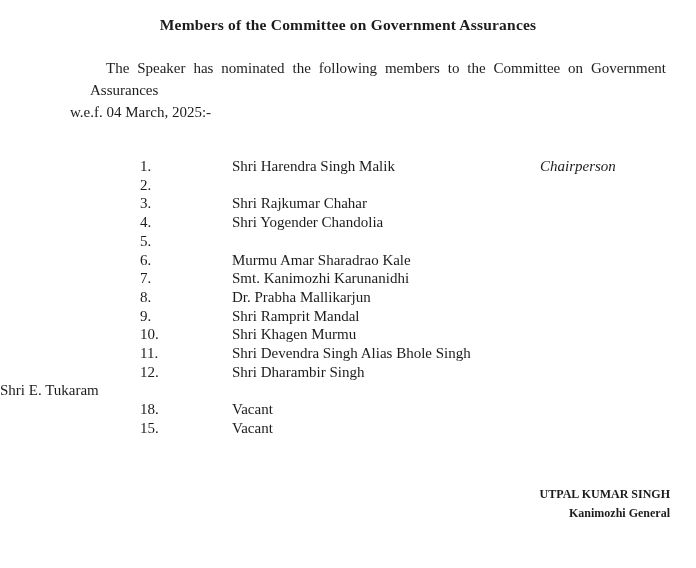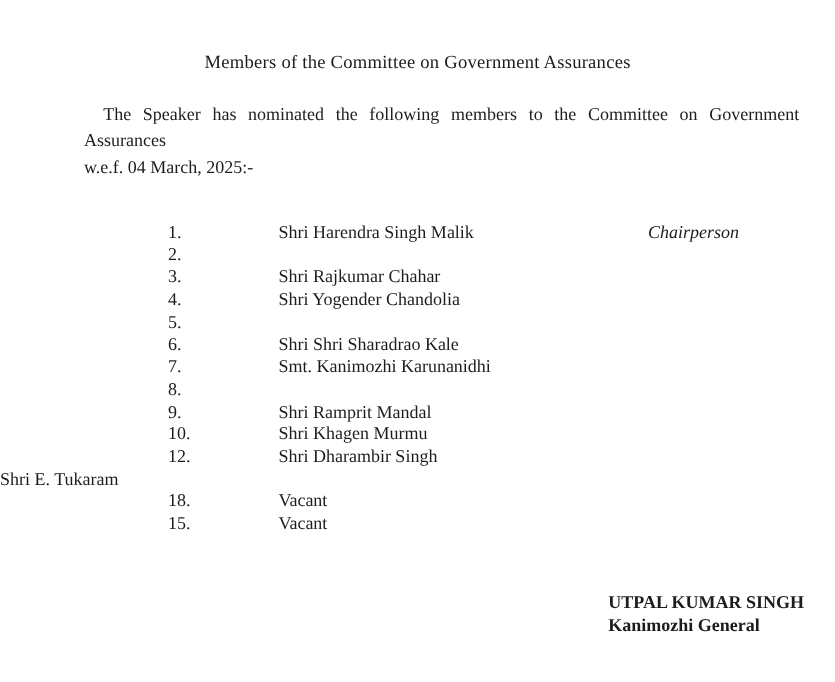--- a/index.html
+++ b/index.html
@@ -14,37 +14,38 @@
     color: #1c1c1c;
     overflow: hidden;
   }
   .page {
     position: relative;
     width: 696px;
     height: 568px;
     background: #ffffff;
   }
   .doc-title {
-    padding-top: 44px;
+    padding-top: 16px;
     text-align: center;
-    font-weight: normal;
+    font-weight: bold;
     font-size: 15.5px;
     line-height: 17px;
     letter-spacing: 0.2px;
   }
   .intro {
     margin: 24px 30px 0 70px;
     font-size: 15px;
     line-height: 22px;
   }
   .intro-line1 {
     display: block;
     text-indent: 16px;
     text-align: justify;
     text-align-last: justify;
+    margin-left: 20px;
   }
   .intro-line2 {
     display: block;
   }
   .member-list {
     margin-top: 34px;
   }
   .member-row {
     display: flex;
     font-size: 15px;
@@ -64,23 +65,23 @@
     font-style: italic;
     flex: 0 0 auto;
   }
   .signatory {
     margin-top: 47px;
     margin-right: 26px;
     text-align: right;
   }
   .signatory-inner {
     display: inline-block;
-    text-align: left;
+    text-align: right;
     font-weight: bold;
-    font-size: 15px;
+    font-size: 12px;
     line-height: 19px;
   }
   .signatory-name, .signatory-title {
     display: block;
   }
 </style>
 </head>
 <body>
 
 <div class="page">
@@ -107,36 +108,41 @@
       </div>
       <div class="member-row">
         <span class="member-no">4.</span>
         <span class="member-name">Shri Yogender Chandolia</span>
       </div>
       <div class="member-row">
         <span class="member-no">5.</span>
       </div>
       <div class="member-row">
         <span class="member-no">6.</span>
-        <span class="member-name">Shri Shri Sharadrao Kale</span>
+        <span class="member-name">Murmu Amar Sharadrao Kale</span>
       </div>
       <div class="member-row">
         <span class="member-no">7.</span>
         <span class="member-name">Smt. Kanimozhi Karunanidhi</span>
       </div>
       <div class="member-row">
         <span class="member-no">8.</span>
+        <span class="member-name">Dr. Prabha Mallikarjun</span>
       </div>
       <div class="member-row">
         <span class="member-no">9.</span>
         <span class="member-name">Shri Ramprit Mandal</span>
       </div>
       <div class="member-row">
         <span class="member-no">10.</span>
         <span class="member-name">Shri Khagen Murmu</span>
+      </div>
+      <div class="member-row">
+        <span class="member-no">11.</span>
+        <span class="member-name">Shri Devendra Singh Alias Bhole Singh</span>
       </div>
       <div class="member-row">
         <span class="member-no">12.</span>
         <span class="member-name">Shri Dharambir Singh</span>
       </div>
       <div class="member-row">
         <span class="member-name">Shri E. Tukaram</span>
       </div>
       <div class="member-row">
         <span class="member-no">18.</span>

